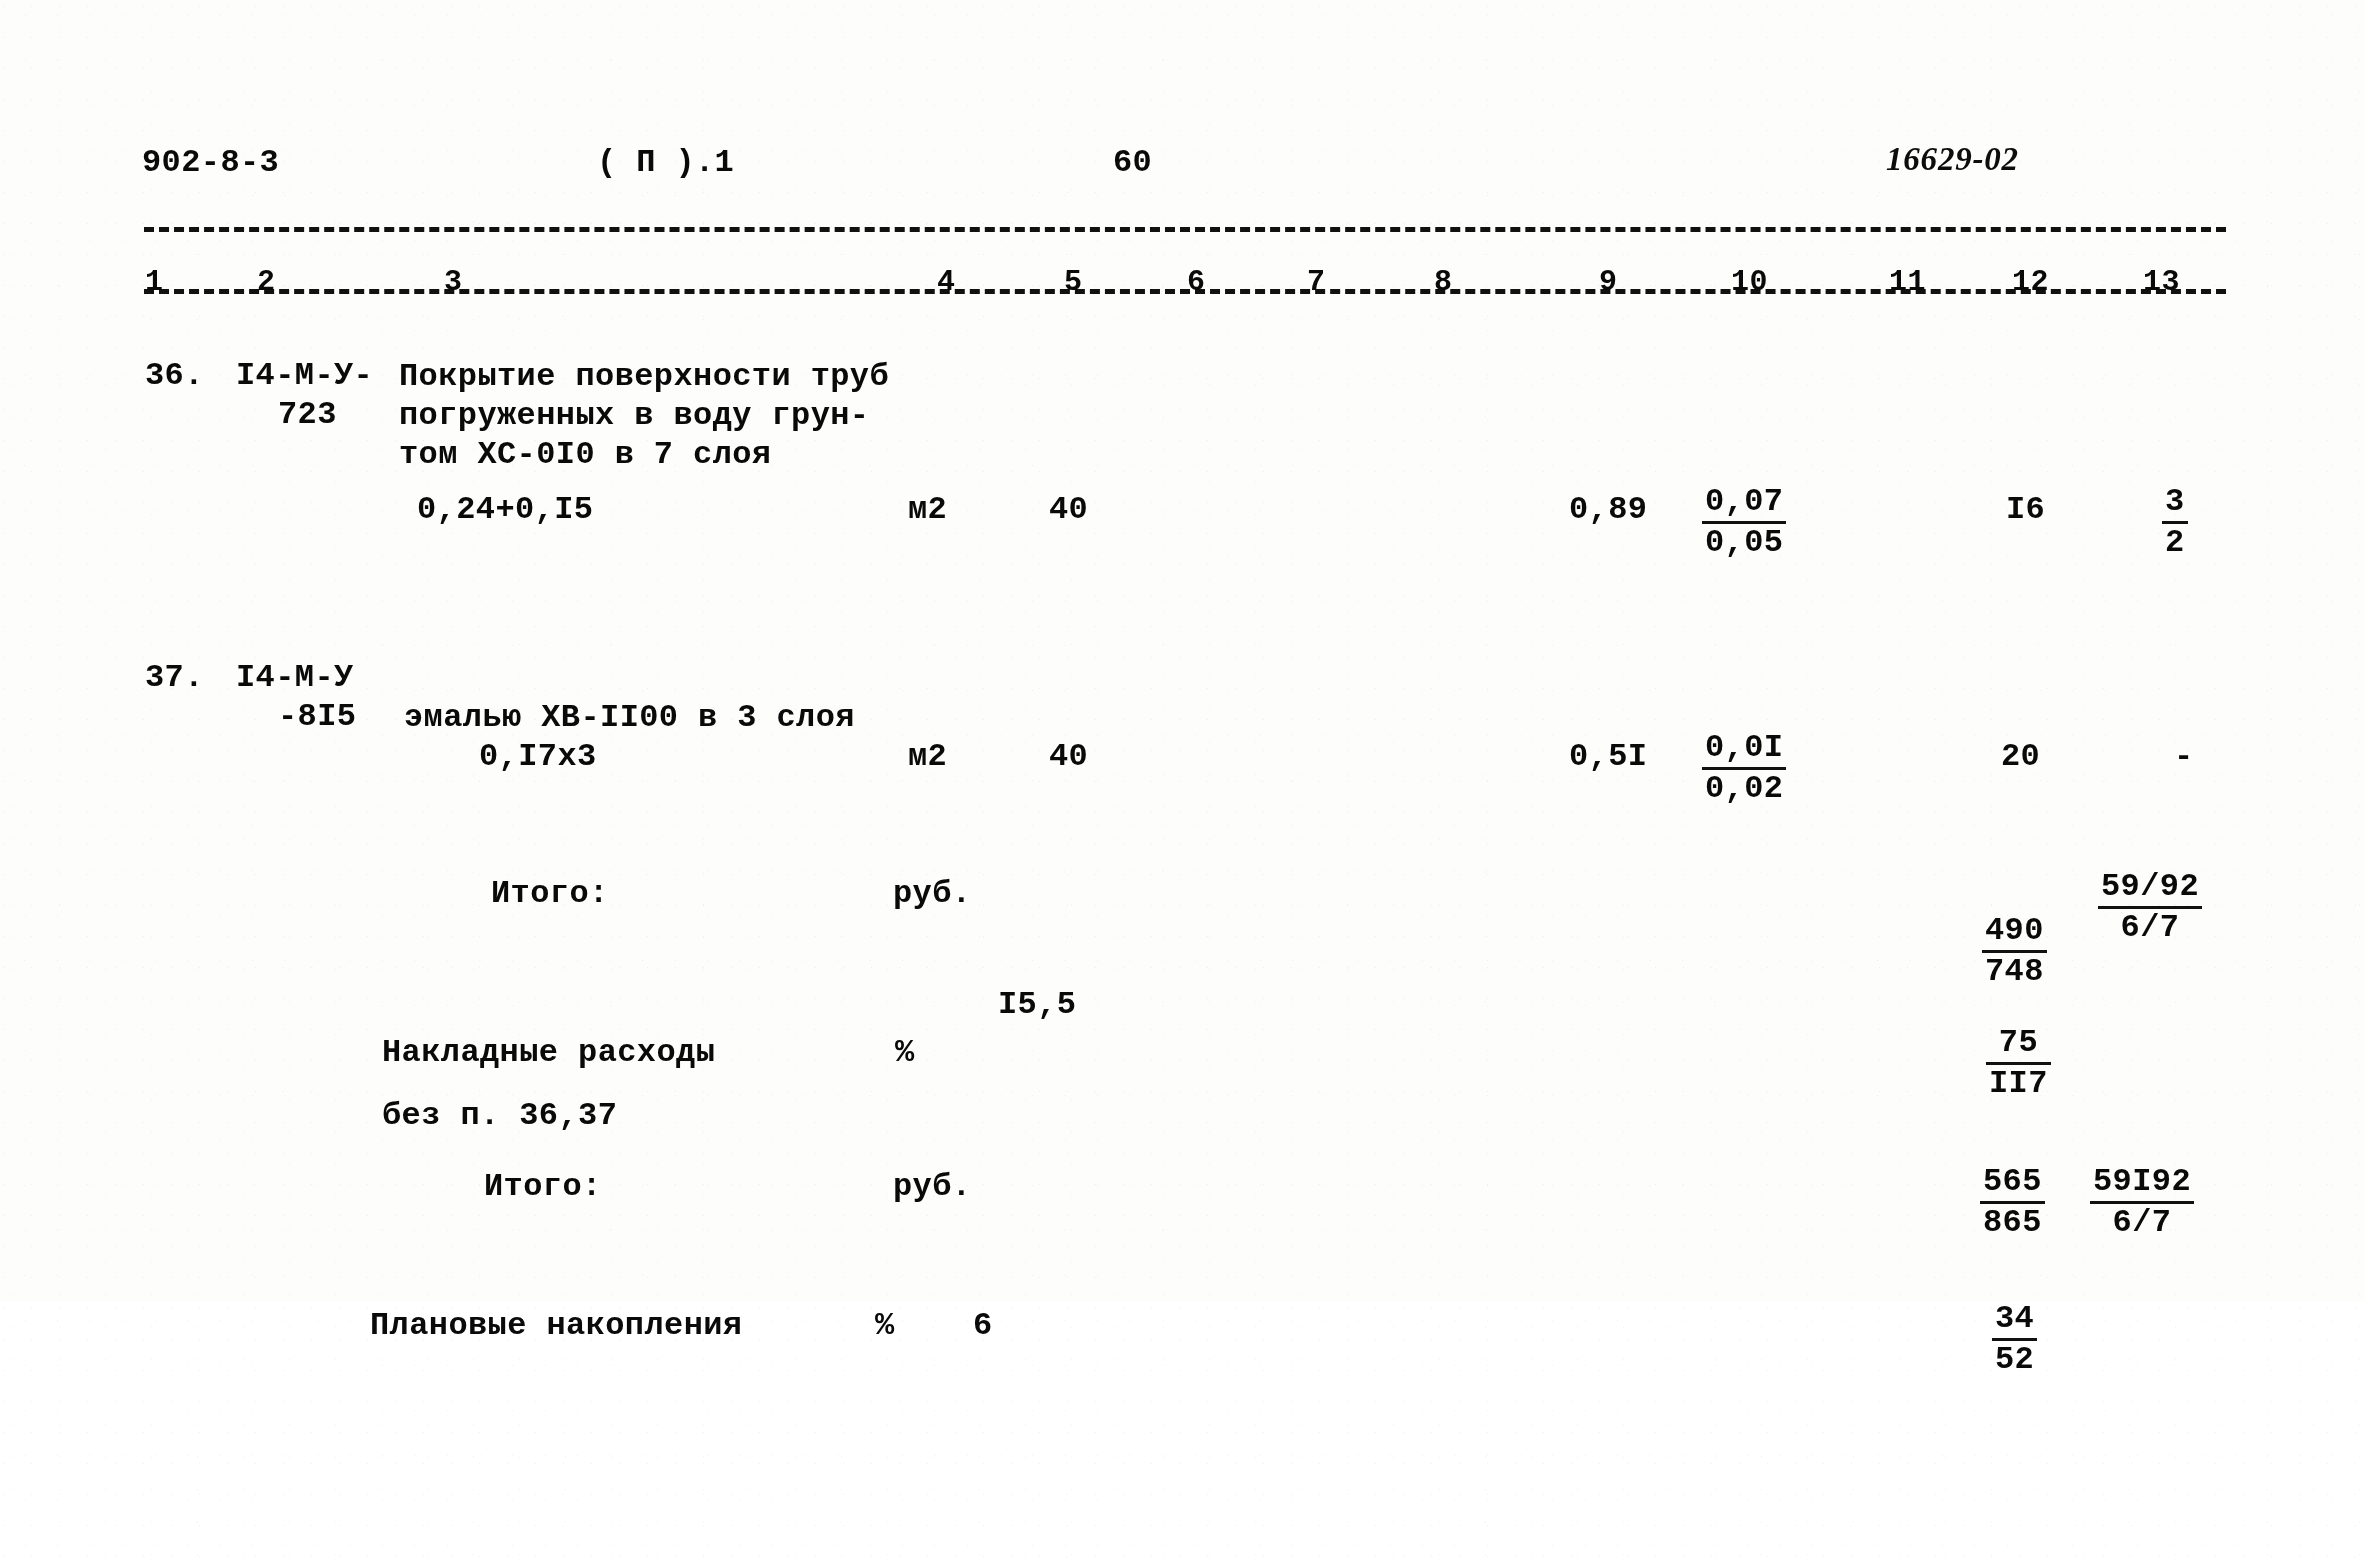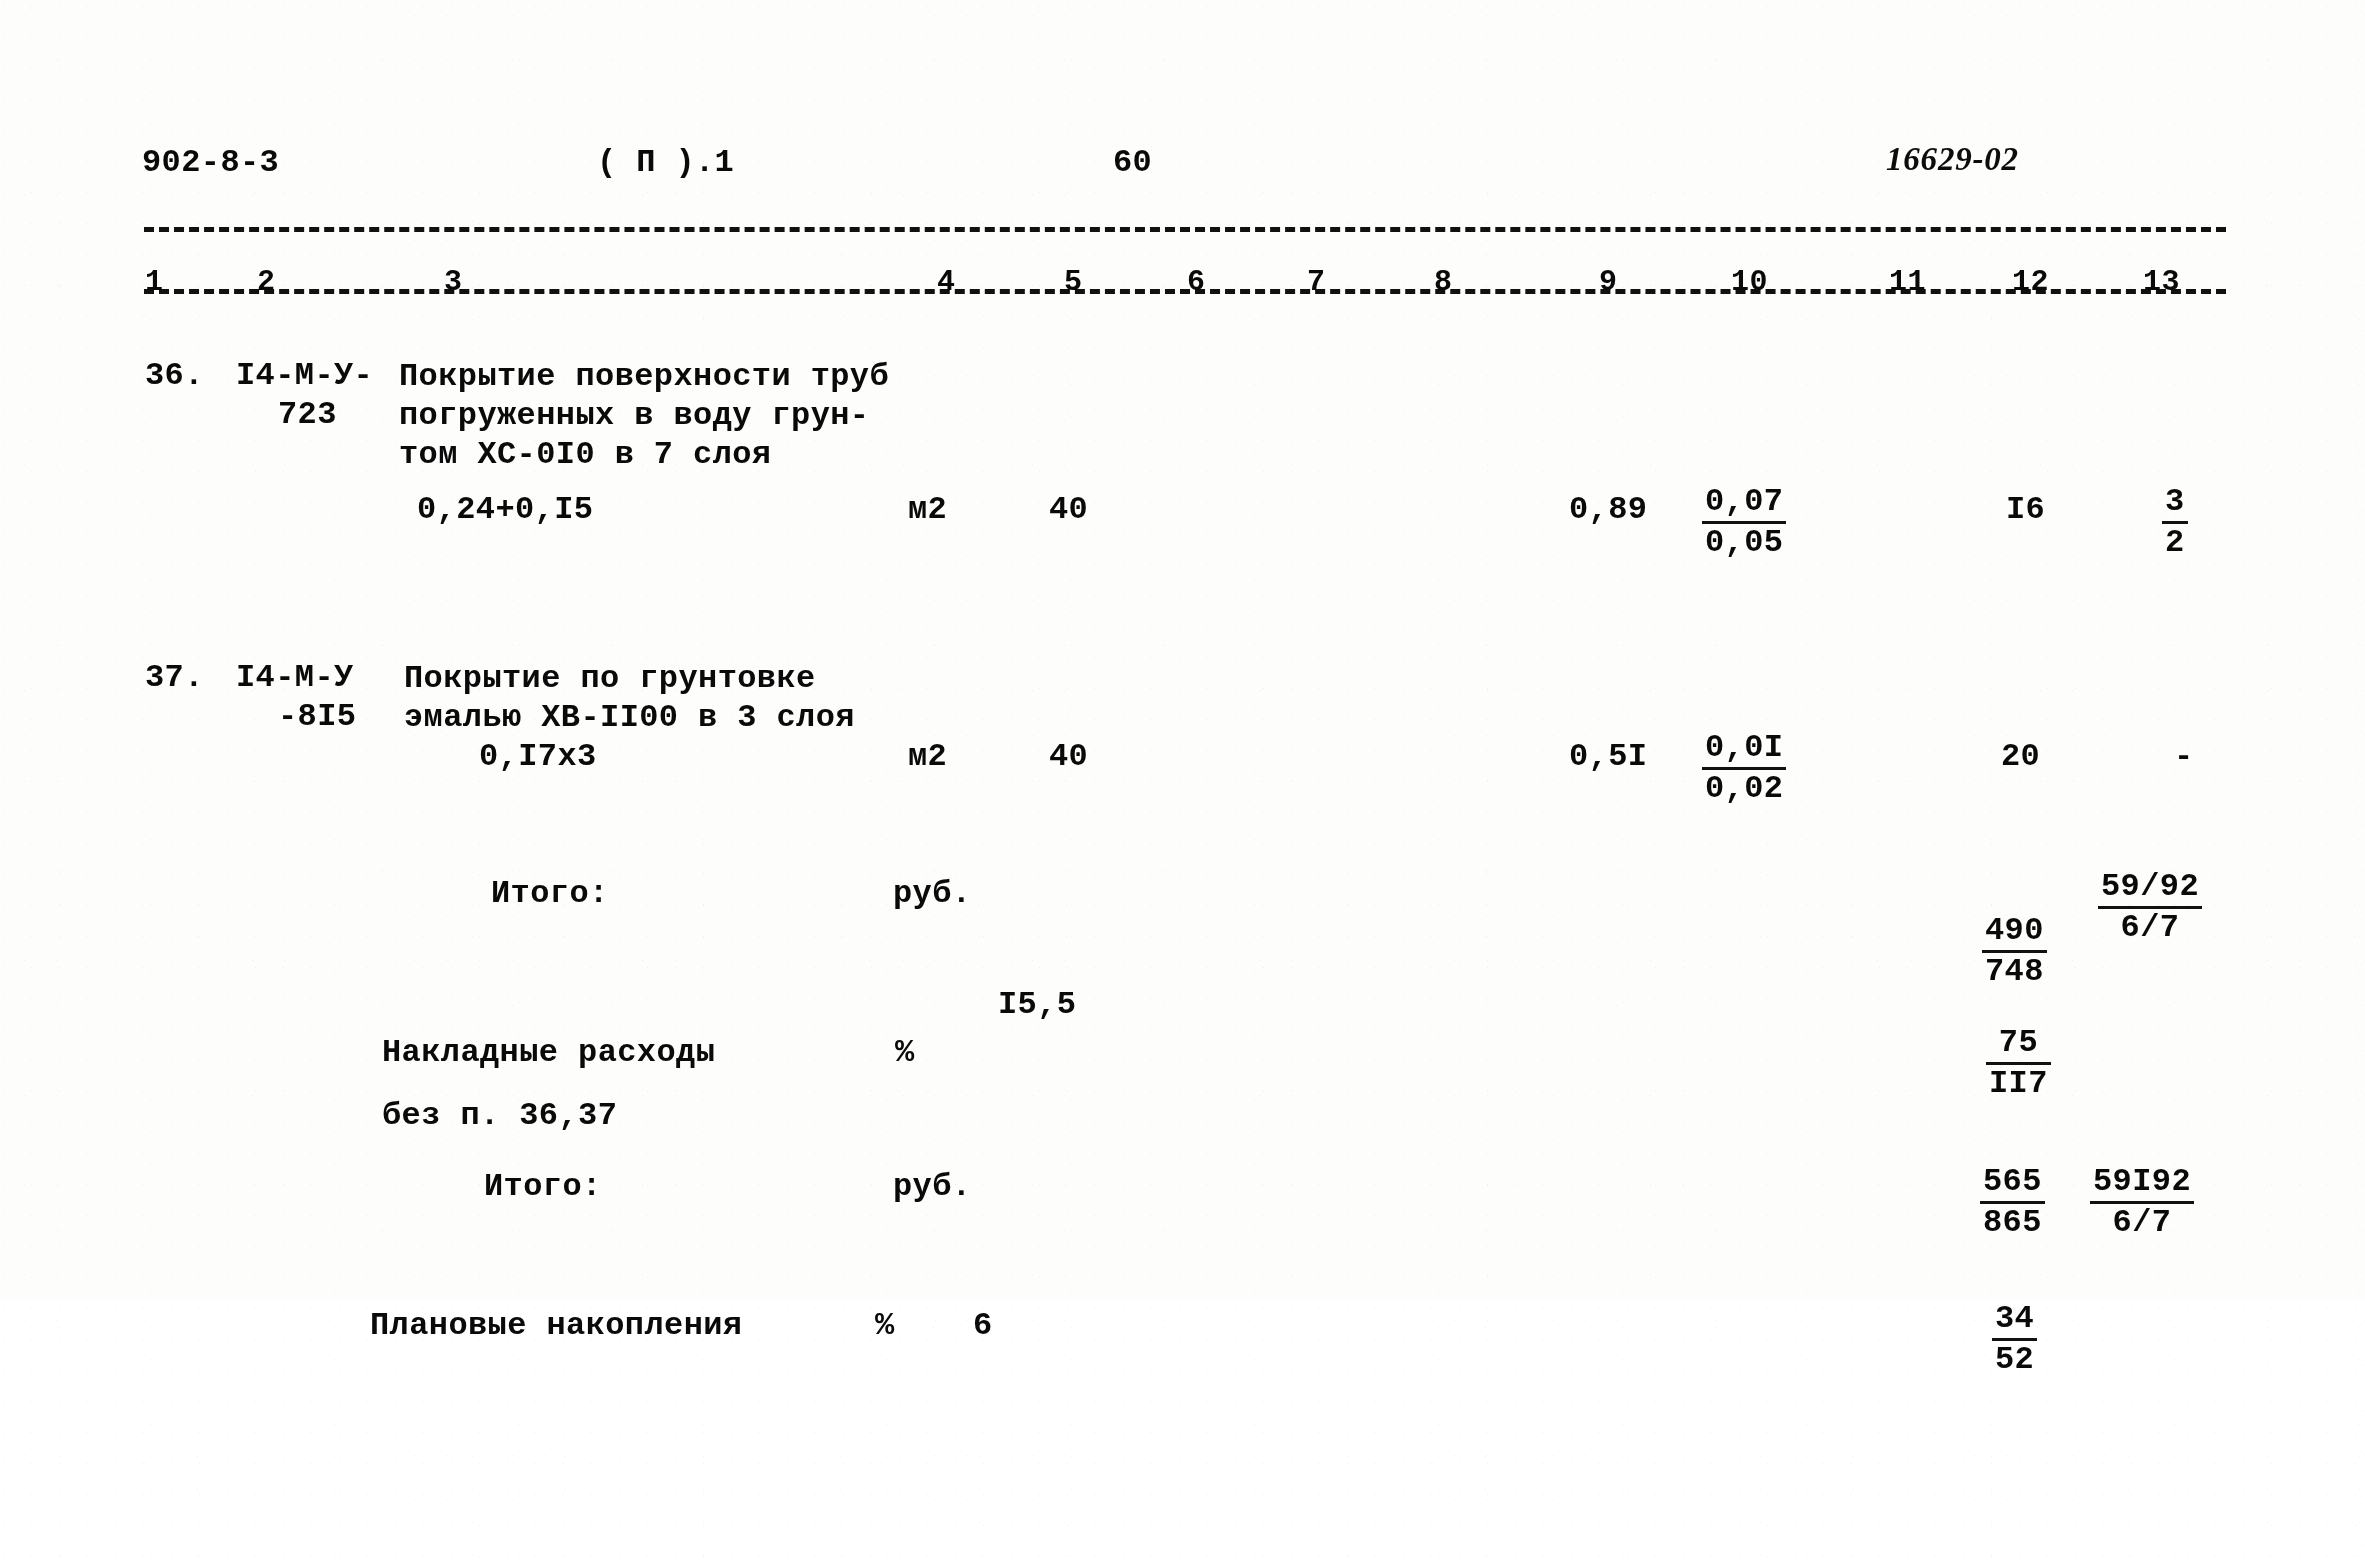--- a/index.html
+++ b/index.html
@@ -165,21 +165,20 @@
     <span class="num">3</span>
     <span class="den">2</span>
   </div>
 
   <div class="abs tw rownum" style="left:145px; top:659px">37.</div>
 
   <div class="abs tw code" style="left:236px; top:659px">I4-М-У</div>
 
   <div class="abs tw code" style="left:278px; top:698px">-8I5</div>
 
-  <div class="abs tw desc" style="left:404px; top:659px">Покрытие по грунтовке</div>
 
   <div class="abs tw desc" style="left:404px; top:698px">эмалью ХВ-II00 в 3 слоя</div>
 
   <div class="abs tw val" style="left:479px; top:738px">0,I7х3</div>
 
   <div class="abs tw val" style="left:908px; top:738px">м2</div>
 
   <div class="abs tw val" style="left:1049px; top:738px">40</div>
 
   <div class="abs tw val" style="left:1569px; top:738px">0,5I</div>

